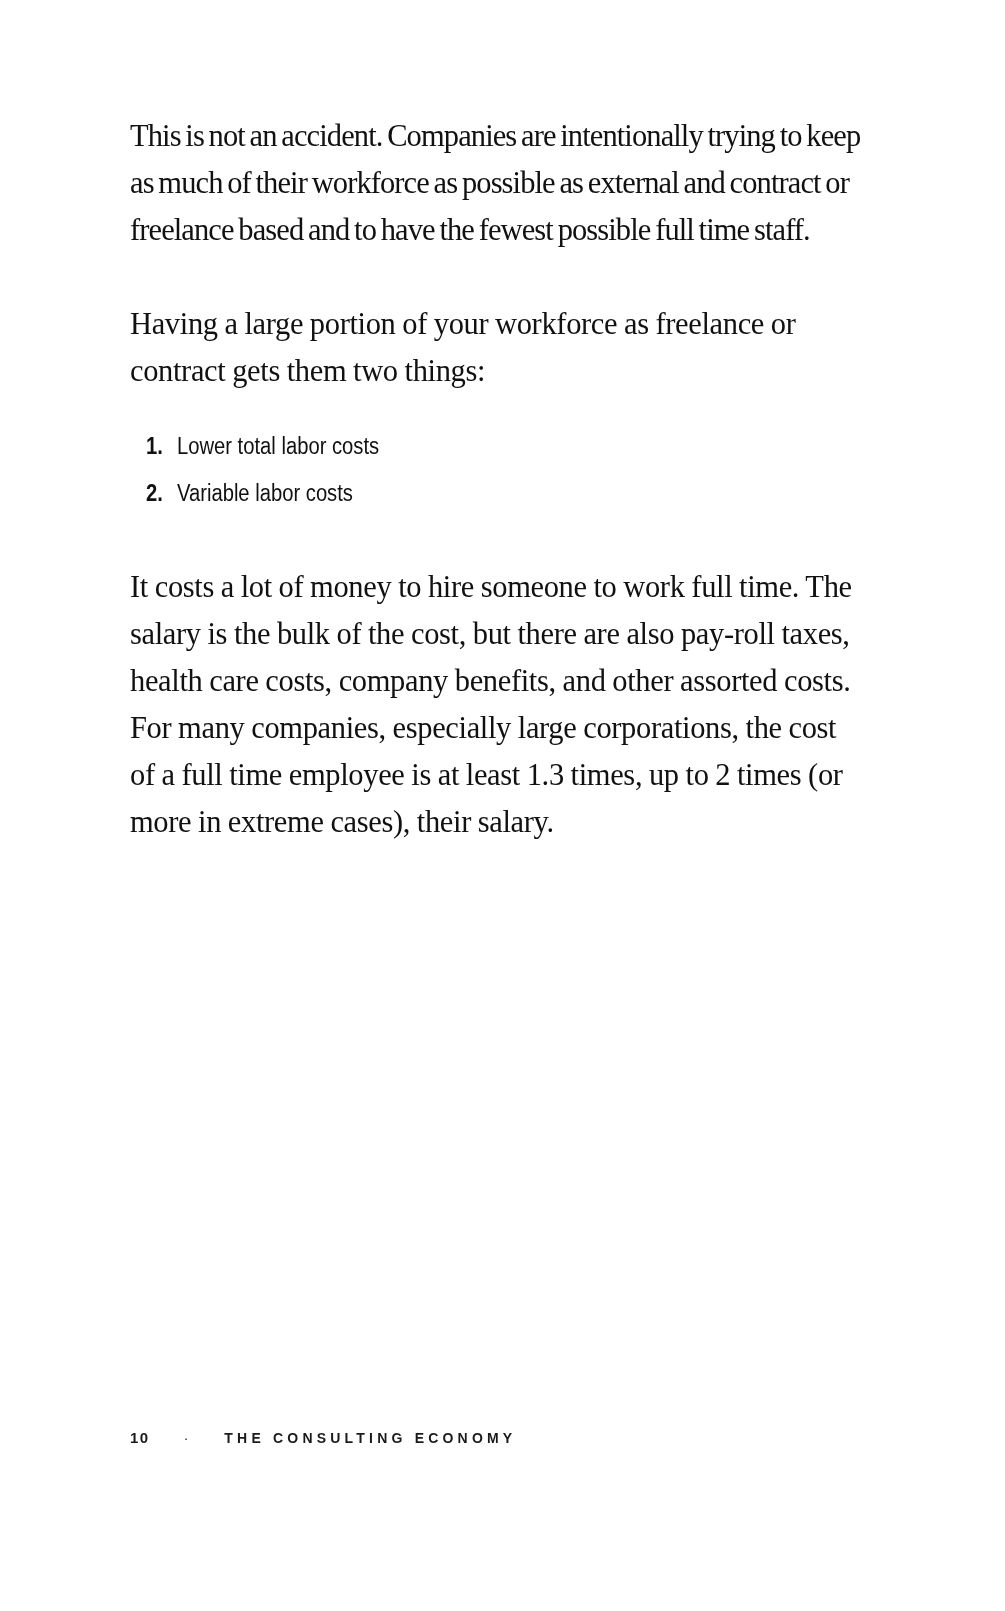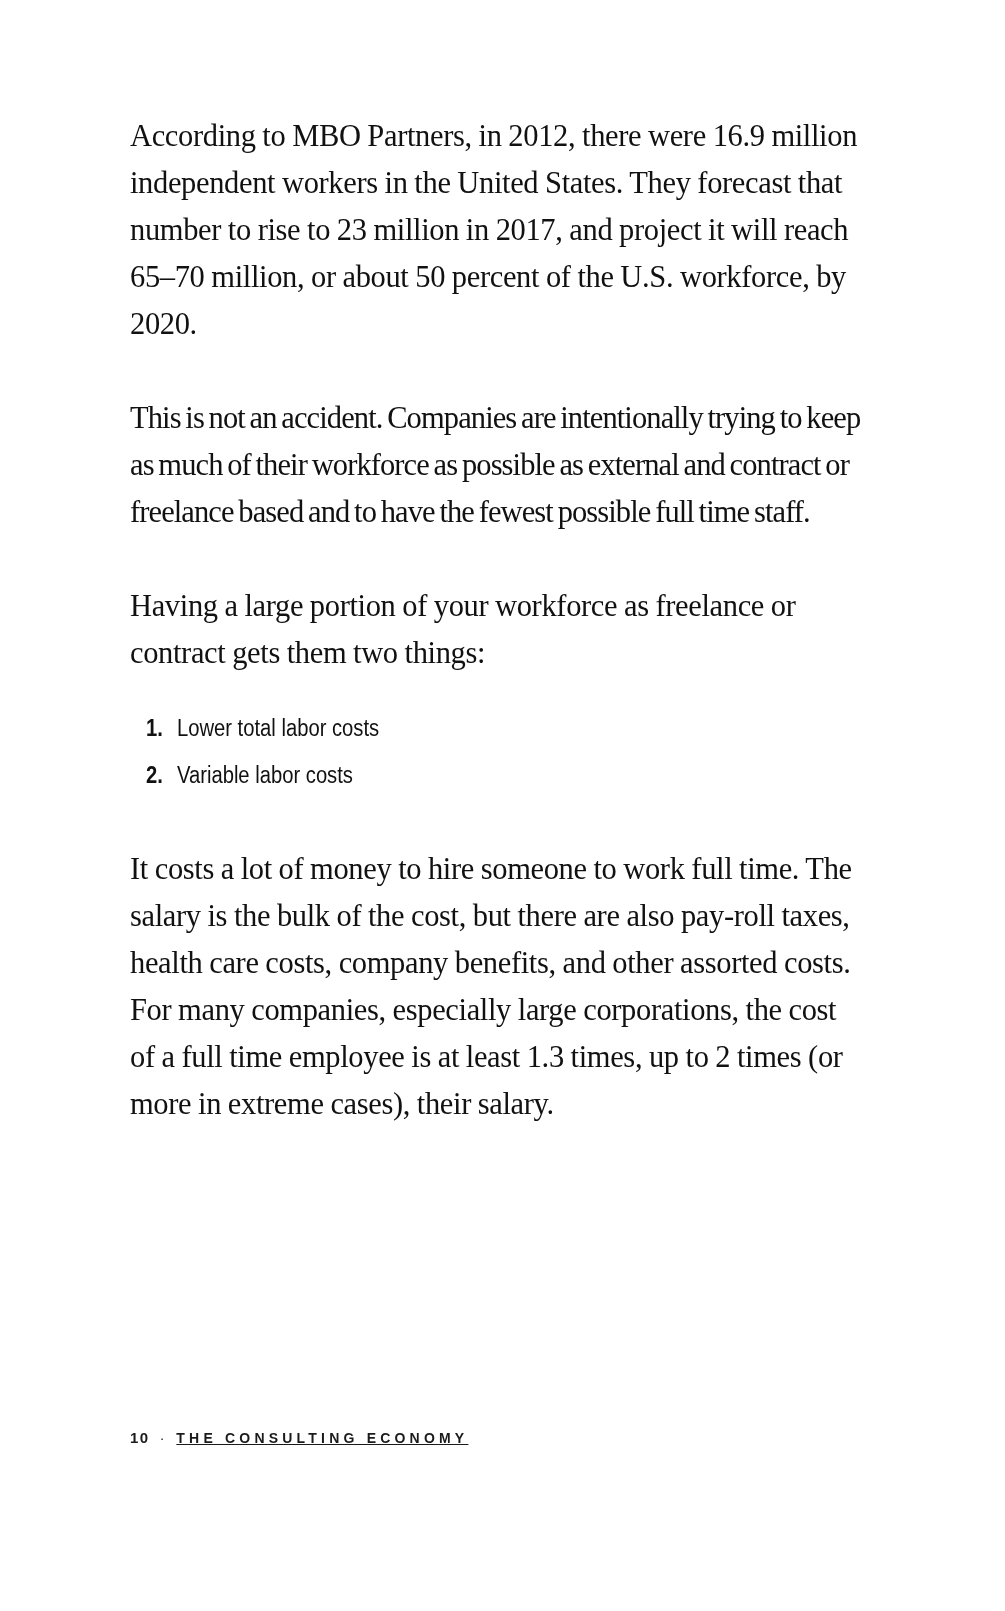--- a/index.html
+++ b/index.html
@@ -60,41 +60,40 @@
       position: absolute;
       left: 130px;
       top: 1428px;
       font-family: "Liberation Sans", "DejaVu Sans", sans-serif;
       font-size: 15px;
       line-height: 20px;
       color: #1a1a1a;
       display: flex;
       align-items: center;
       white-space: nowrap;
+      gap: 24px;
     }
     .footer .page-num {
       font-weight: bold;
       letter-spacing: 1.5px;
     }
     .footer .sep {
       margin: 0 12px 0 10px;
       font-size: 14px;
     }
     .footer .book-title {
       letter-spacing: 4.2px;
       font-weight: bold;
       font-size: 14px;
-      text-decoration: underline;
     }
   </style>
 </head>
 <body>
 
 <div class="page">
-  <p class="para">According to MBO Partners, in 2012, there were 16.9 million independent workers in the United States. They forecast that number to rise to 23 million in 2017, and project it will reach 65–70 million, or about 50 percent of the U.S. workforce, by 2020.</p>
   <p class="para tight">This is not an accident. Companies are intentionally trying to keep as much of their workforce as possible as external and contract or freelance based and to have the fewest possible full time staff.</p>
   <p class="para" style="margin-bottom:8px;">Having a large portion of your workforce as freelance or contract gets them two things:</p>
 
   <div class="list-wrap">
     <ol class="list">
       <li>
         <span class="num">1.</span>
         <span class="txt">Lower total labor costs</span>
       </li>
       <li>

